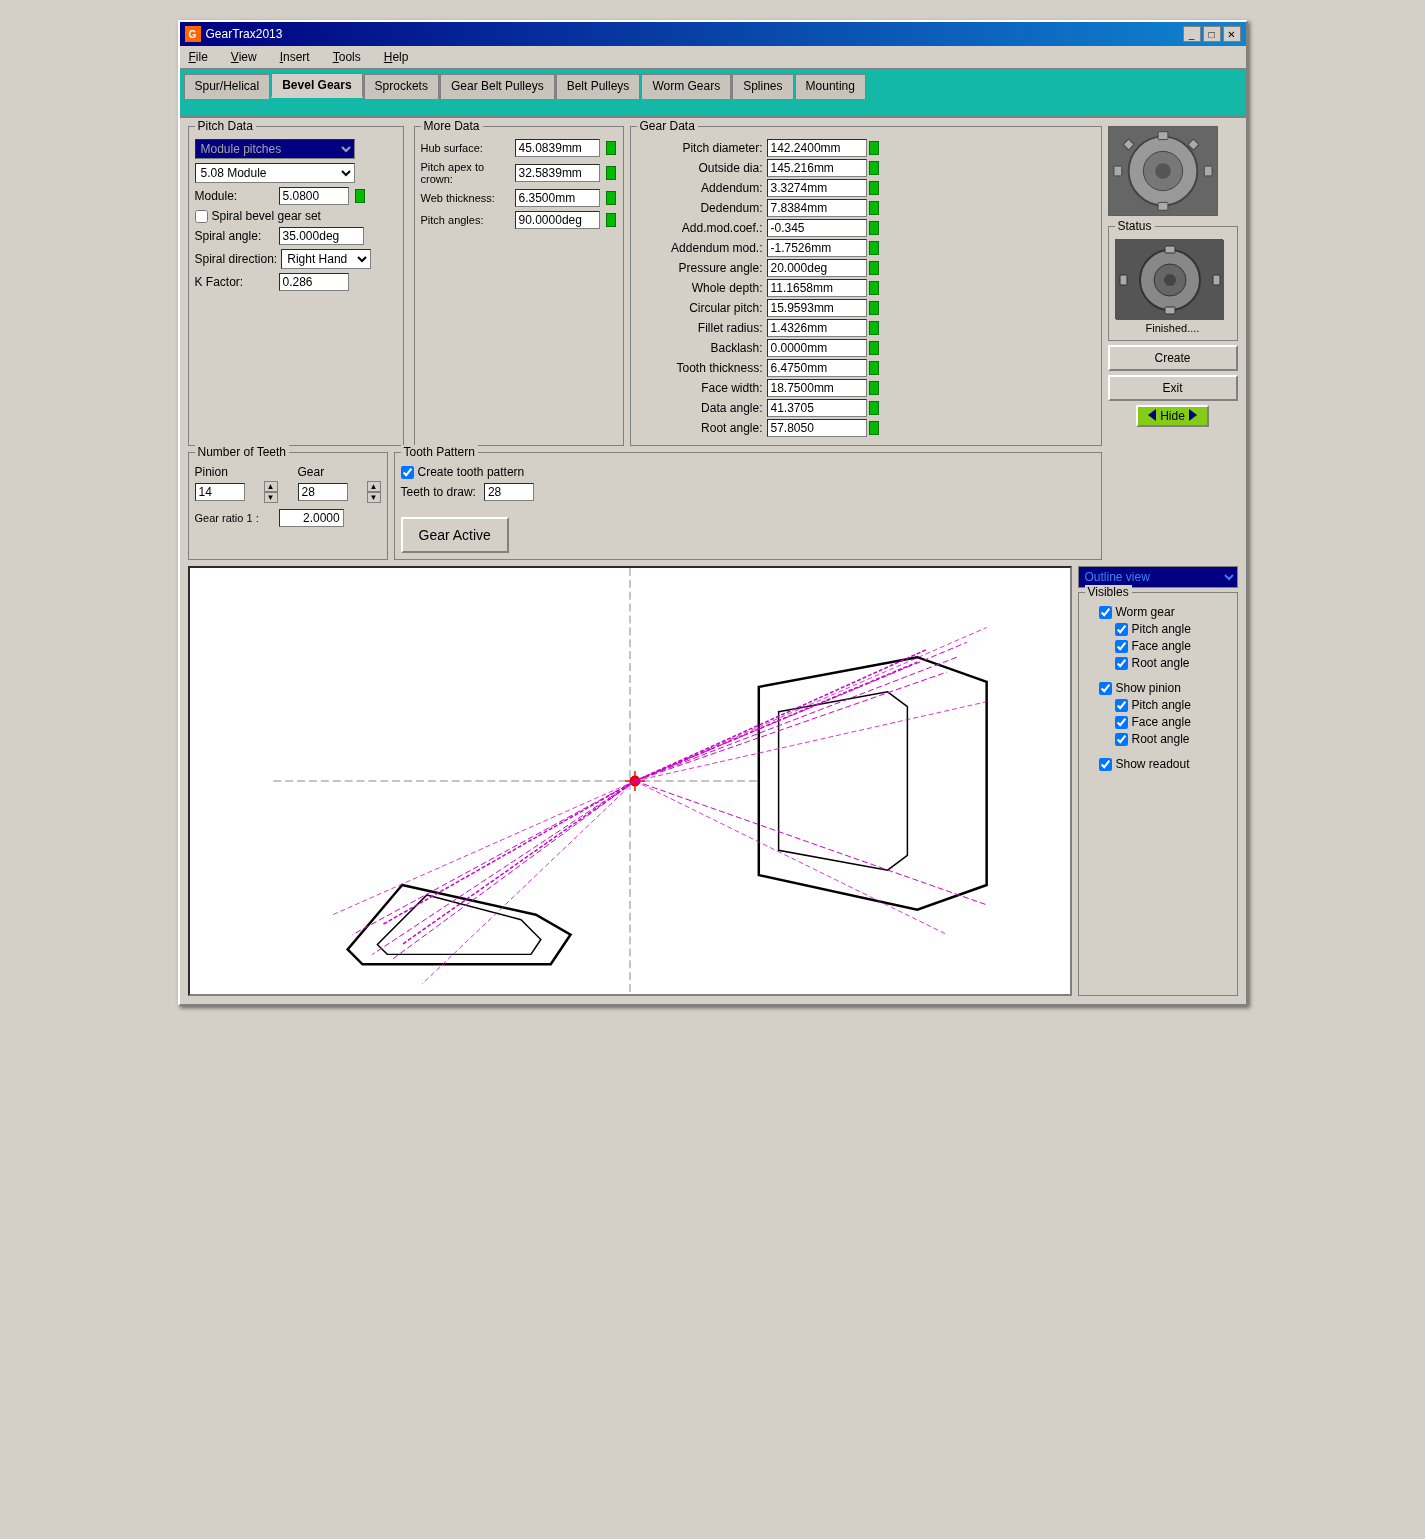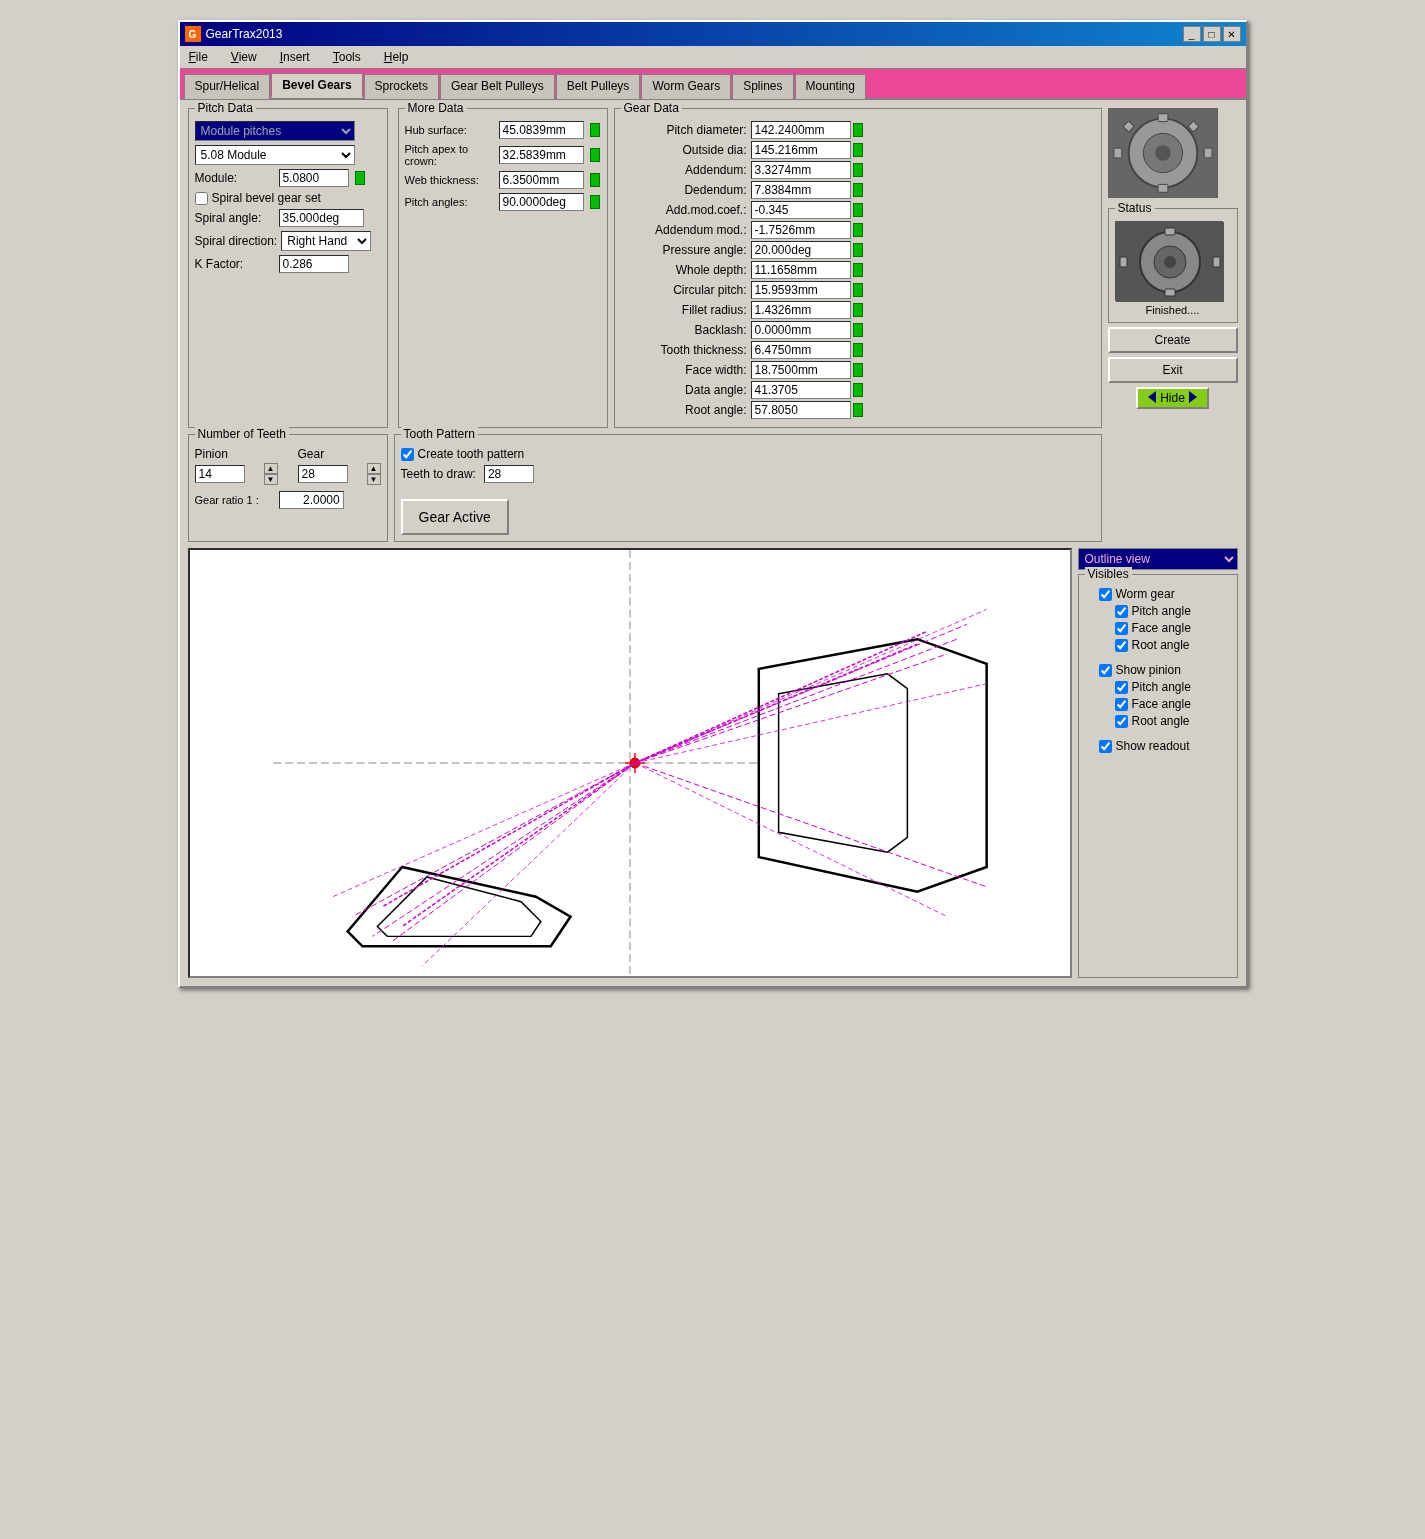--- a/index.html
+++ b/index.html
@@ -68,22 +68,22 @@
       gap: 15px;
       border-bottom: 1px solid #808080;
     }
     .menu-item {
       cursor: pointer;
       padding: 2px 4px;
       font-size: 12px;
     }
     .tabs-container {
       display: flex;
-      background: #ec4899;
-      padding: 4px 4px 0;
+      background: #14b8a6;
+      padding: 4px 4px 18px;
       gap: 1px;
       border-bottom: 2px solid #808080;
     }
     .tab {
       padding: 4px 10px;
       background: #c8c4bc;
       border: 1px solid #808080;
       border-bottom: none;
       cursor: pointer;
       font-size: 12px;
@@ -114,21 +114,21 @@
       padding: 12px 6px 6px 6px;
     }
     .group-label {
       position: absolute;
       top: -8px;
       left: 6px;
       background: #d4d0c8;
       padding: 0 3px;
       font-size: 12px;
     }
-    .pitch-data { width: 200px; }
+    .pitch-data { width: 216px; }
     .more-data { width: 210px; margin-left: 4px; }
     .gear-data { flex: 1; }
     .field-row {
       display: flex;
       align-items: center;
       margin-bottom: 4px;
       gap: 4px;
     }
     .field-label {
       font-size: 12px;
@@ -718,21 +718,21 @@
           <line x1="365" y1="215" x2="680" y2="370" stroke="#cc00cc" stroke-width="0.8" stroke-dasharray="5,3"></line>
 
           <line x1="365" y1="215" x2="150" y2="420" stroke="#cc00cc" stroke-width="0.8" stroke-dasharray="5,3"></line>
           <line x1="365" y1="215" x2="60" y2="350" stroke="#cc00cc" stroke-width="0.8" stroke-dasharray="5,3"></line>
         </svg>
       </div>
 
       <div class="right-panel">
 
         <div class="dropdown-row">
-          <select style="background:#000080; color:#f9a8d4; font-size:12px; border:1px solid #808080; padding:2px; flex:1;">
+          <select style="background:#000080; color:#3b82f6; font-size:12px; border:1px solid #808080; padding:2px; flex:1;">
             <option>Outline view</option>
             <option>Solid view</option>
           </select>
         </div>
 
         <div class="visibles-box">
           <span class="visibles-label">Visibles</span>
 
           <div class="vis-row">
             <input type="checkbox" checked="" style="">

